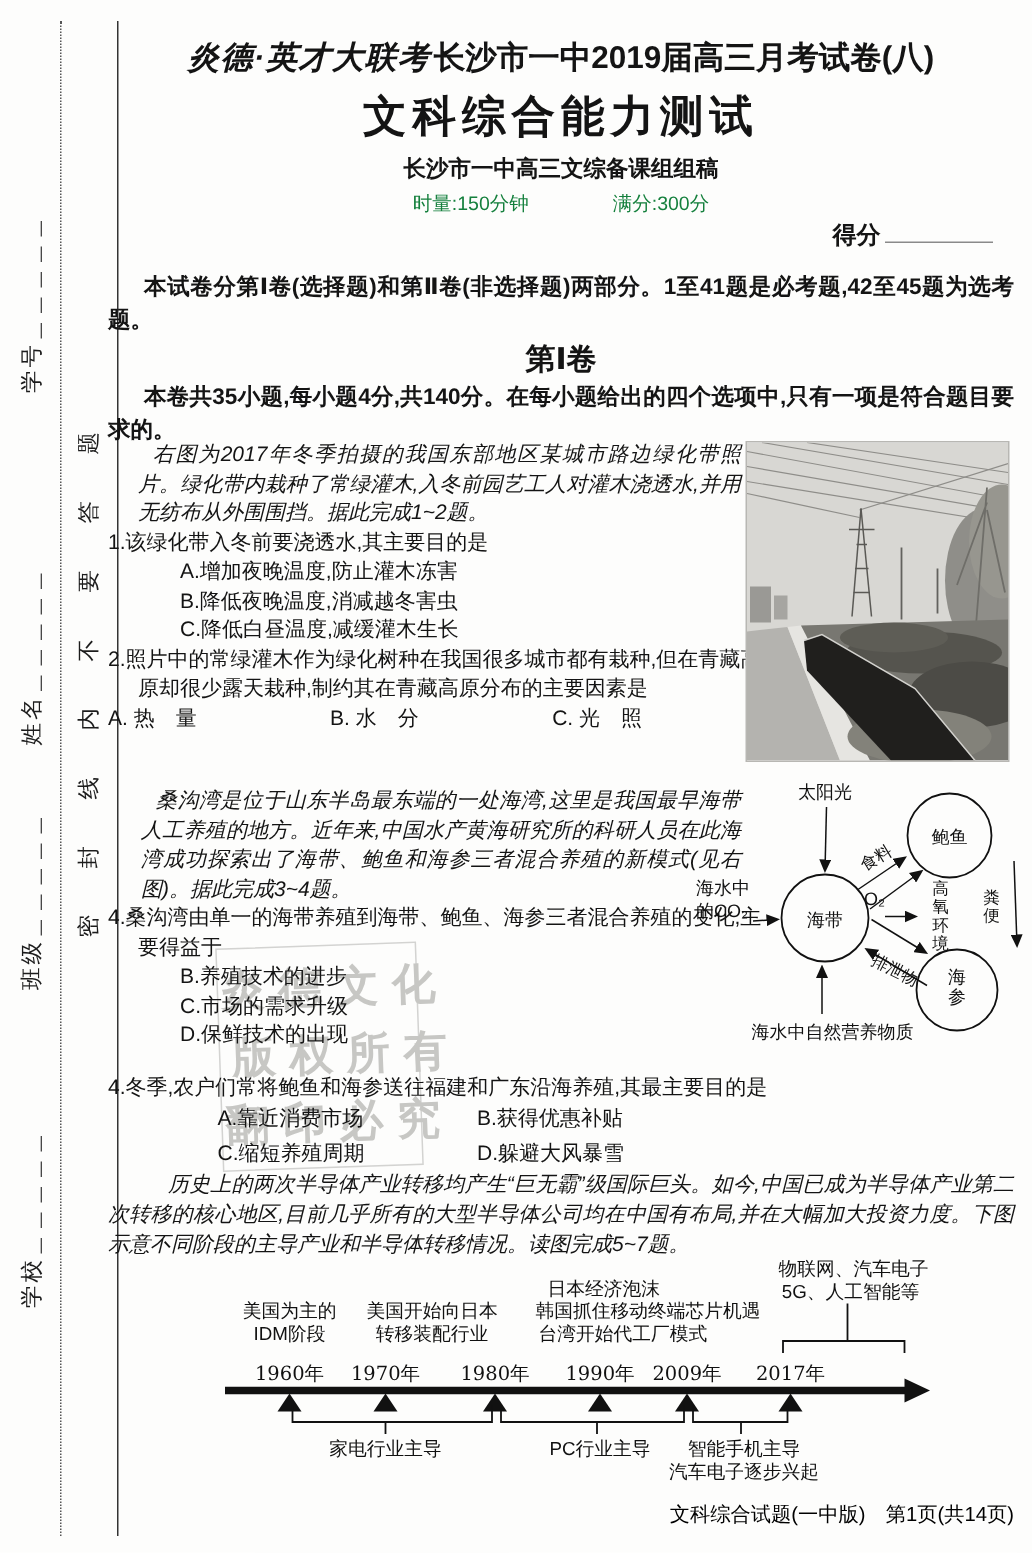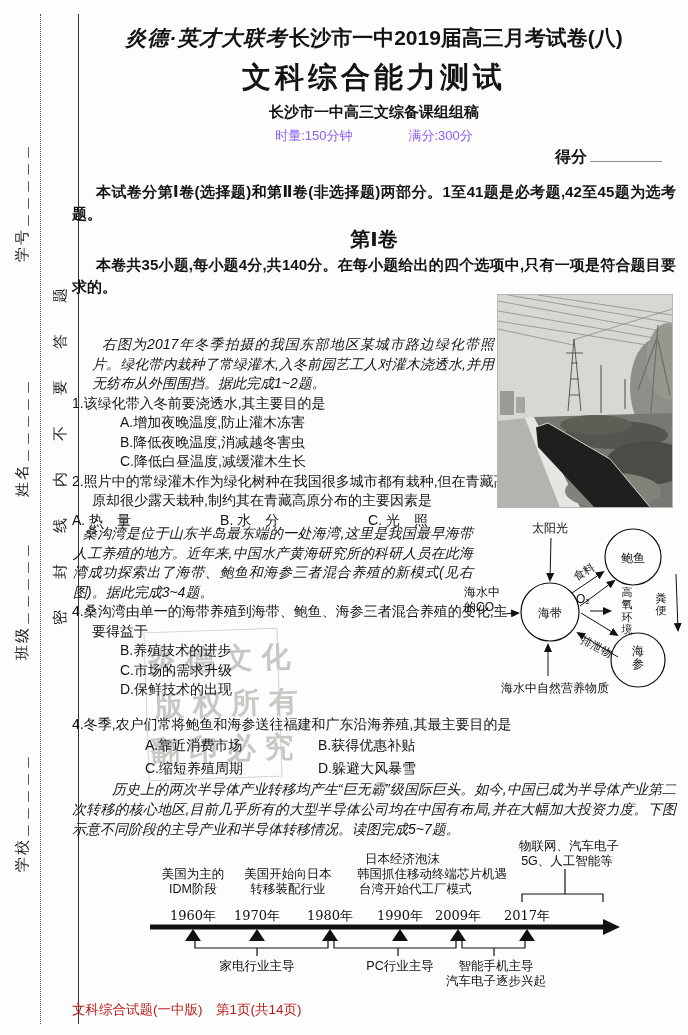--- a/index.html
+++ b/index.html
@@ -17,49 +17,49 @@
   .watermark{position:absolute;left:146px;top:630px;width:128px;padding:6px 2px;border:1px solid rgba(160,160,158,.45);color:#c7c7c4;font-size:29px;font-weight:bold;letter-spacing:9px;line-height:45px;transform:rotate(-2deg);z-index:0;}
   .watermark div{white-space:nowrap;}
   .watermark div:nth-child(2){margin-left:6px;}
 
   .content{position:absolute;left:72px;top:0;width:604px;z-index:1;}
 
   .exam-header{position:absolute;top:24px;width:100%;text-align:center;font-size:21px;font-weight:bold;white-space:nowrap;}
   .brand{font-style:italic;letter-spacing:1px;margin-right:2px;}
   .subject{position:absolute;top:58px;width:100%;text-align:center;font-size:29px;font-weight:bold;letter-spacing:4px;}
   .byline{position:absolute;top:103px;width:100%;text-align:center;font-size:15px;font-weight:bold;}
-  .meta{position:absolute;top:127px;width:100%;text-align:center;font-size:13px;color:#8b5cf6;}
+  .meta{position:absolute;top:127px;width:100%;text-align:center;font-size:13px;color:#15803d;}
   .meta span{margin:0 28px;}
   .score-row{position:absolute;top:146px;right:14px;font-size:16px;font-weight:bold;}
   .score-blank{display:inline-block;width:72px;height:15px;border-bottom:1.5px solid #8a8a8a;margin-left:3px;}
 
   .bold-para{position:absolute;width:100%;font-size:15px;font-weight:bold;line-height:22px;text-align:justify;text-indent:24px;margin:0;}
   .p-structure{top:181px;}
   .part-heading{position:absolute;top:226px;width:100%;text-align:center;font-size:20px;font-weight:bold;margin:0;}
   .p-instruct{top:254px;}
 
   .passage{font-style:italic;text-align:justify;margin:0;}
   .sec{position:absolute;left:0;font-size:14px;line-height:19.5px;}
   .sec1{top:293px;width:604px;}
-  .sec1 .passage{width:402px;margin-left:20px;text-indent:10px;margin-top:42px;}
+  .sec1 .passage{width:402px;margin-left:20px;text-indent:10px;}
   .sec2{top:524px;width:604px;}
-  .sec2 .passage{width:400px;margin-left:1px;text-indent:10px;}
+  .sec2 .passage{width:400px;margin-left:22px;text-indent:10px;}
   .stem{padding-left:20px;text-indent:-20px;margin:0;}
   .stem.narrow{width:420px;}
   .opt{margin-left:48px;}
   .optrow{width:356px;display:flex;justify-content:space-between;}
   .optd{margin-left:111px;}
   .q4grid{margin-left:73px;display:grid;grid-template-columns:173px auto;row-gap:1.5px;}
   .sec4{top:714px;width:604px;line-height:21px;}
   .passage3{position:absolute;top:779px;width:604px;font-size:14px;line-height:20px;text-indent:40px;}
 
   .photo{position:absolute;left:426px;top:2px;outline:1px solid #b8b7b3;}
   .ecodiag{position:absolute;left:390px;top:-12px;}
   .timeline{position:absolute;top:836px;left:0;}
-  .footer{position:absolute;top:1001px;width:100%;text-align:left;font-size:13.5px;color:#b91c1c;}
+  .footer{position:absolute;top:1001px;width:100%;text-align:right;font-size:13.5px;color:#000000;}
 
   svg text{font-family:"Liberation Sans","DejaVu Sans",sans-serif;}
   .dg{font-size:12px;fill:#111;}
   .dgs{font-size:11px;fill:#111;}
   .tl{font-size:12.5px;fill:#111;}
   .yr{font-size:13px;fill:#111;font-family:"DejaVu Serif",serif;}
 </style>
 </head>
 <body>
 

